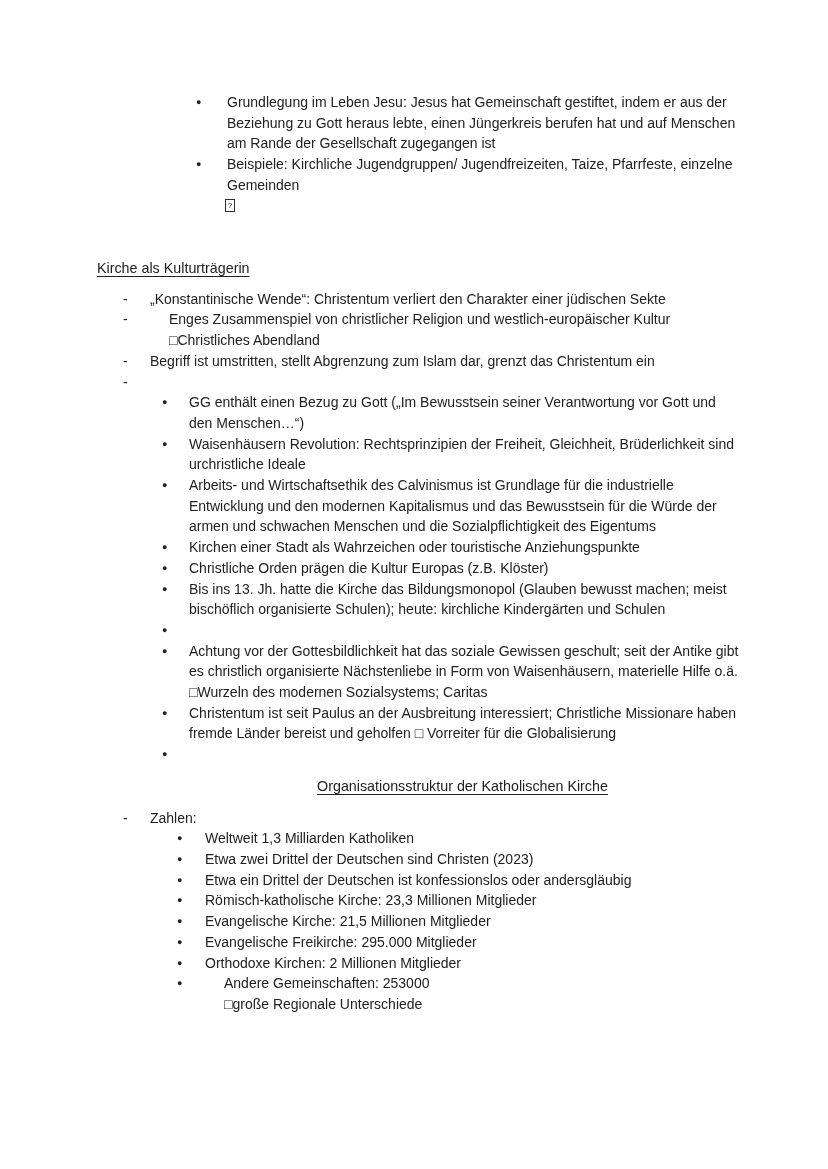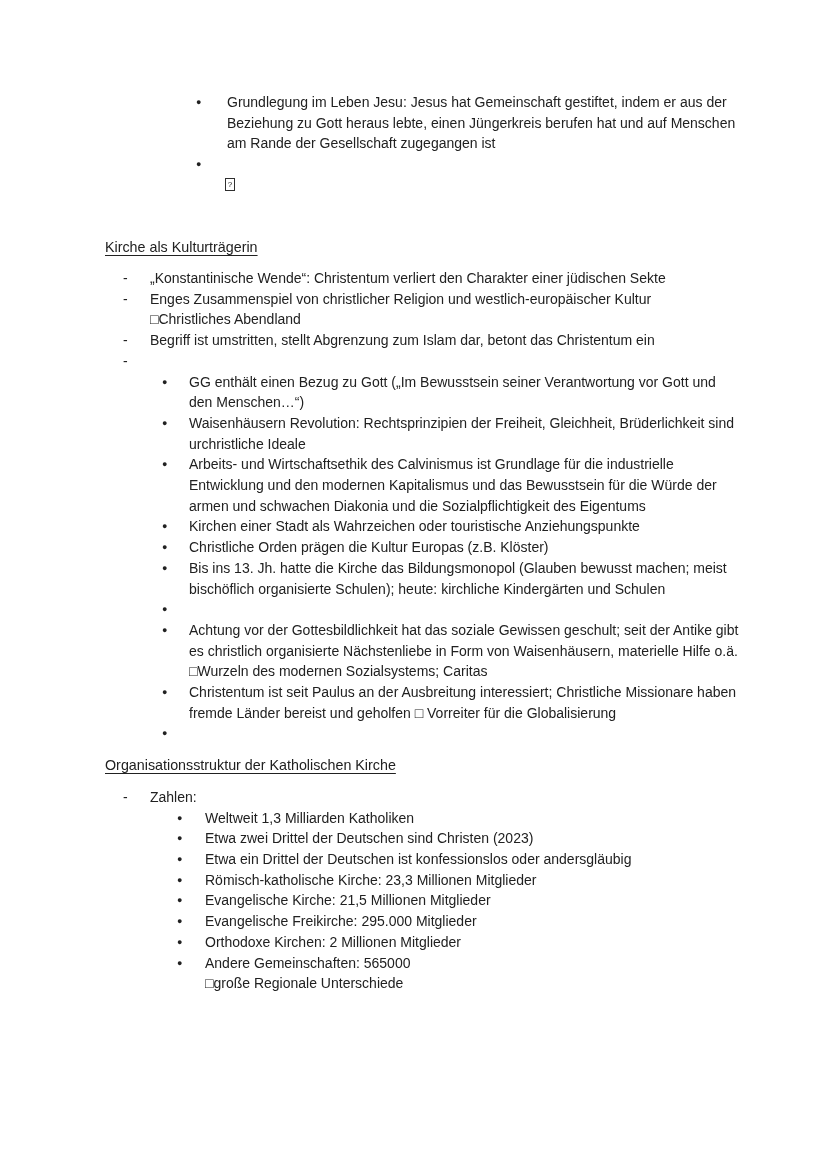--- a/index.html
+++ b/index.html
@@ -9,29 +9,29 @@
     background:#ffffff;
     box-sizing:border-box;
     padding-top:92px;
     font-family:"Liberation Sans","DejaVu Sans",sans-serif;
     font-size:14px;
     line-height:20.7px;
     color:#212121;
     overflow:hidden;
   }
   .heading{
-    margin:8px;
+    margin:0;
     padding-left:97px;
     font-size:14.3px;
     font-weight:400;
     text-decoration:underline;
     text-underline-offset:3px;
   }
   .h-culture{margin-top:46px;margin-bottom:10px;}
-  .h-org{margin-top:11px;margin-bottom:11px;}
+  .h-org{margin-top:11px;margin-bottom:11px;text-align:center;}
 
   .row{display:flex;align-items:flex-start;box-sizing:border-box;}
   .marker{flex:0 0 auto;}
   .txt{flex:1 1 auto;}
 
   
   .row-ibullet{padding-left:196px;padding-right:86px;}
   .row-ibullet .marker{width:31px;}
   .row-isub{padding-left:225px;padding-right:86px;}
   .row-isub .marker{width:33px;}
@@ -45,33 +45,34 @@
   .bullet-glyph{font-size:9px;line-height:20.7px;display:block;}
   .dash-glyph{font-size:14px;line-height:20.7px;display:block;}
   .tofu{
     display:flex;align-items:center;justify-content:center;
     width:10px;height:13px;
     border:1.2px solid #2f2f2f;
     font-size:8px;line-height:1;
     margin-top:3.5px;
     box-sizing:border-box;
   }
-  .line2{display:block;}
+  .line2{display:block;margin-left:19px;}
 </style>
 </head>
 <body>
 
 <div class="page">
 
   <div class="row row-ibullet">
     <span class="marker bullet-glyph">●</span>
     <span class="txt">Grundlegung im Leben Jesu: Jesus hat Gemeinschaft gestiftet, indem er aus der Beziehung zu Gott heraus lebte, einen Jüngerkreis berufen hat und auf Menschen am Rande der Gesellschaft zugegangen ist</span>
   </div>
   <div class="row row-ibullet">
     <span class="marker bullet-glyph">●</span>
+    <span class="txt">Beispiele: Kirchliche Jugendgruppen/ Jugendfreizeiten, Taize, Pfarrfeste, einzelne Gemeinden</span>
   </div>
   <div class="row row-isub">
     <span class="marker">
         <span class="tofu">?</span>
       </span>
   </div>
 
   <h2 class="heading h-culture">Kirche als Kulturträgerin</h2>
 
   <div class="row row-dash">
@@ -80,37 +81,37 @@
   </div>
   <div class="row row-dash">
     <span class="marker dash-glyph">-</span>
     <span class="txt">
       <span class="line2">Enges Zusammenspiel von christlicher Religion und westlich-europäischer Kultur</span>
       <span class="line2">□Christliches Abendland</span>
     </span>
   </div>
   <div class="row row-dash">
     <span class="marker dash-glyph">-</span>
-    <span class="txt">Begriff ist umstritten, stellt Abgrenzung zum Islam dar, betont das Christentum ein</span>
+    <span class="txt">Begriff ist umstritten, stellt Abgrenzung zum Islam dar, grenzt das Christentum ein</span>
   </div>
   <div class="row row-dash">
     <span class="marker dash-glyph">-</span>
   </div>
 
   <div class="row row-kbullet">
     <span class="marker bullet-glyph">●</span>
     <span class="txt">GG enthält einen Bezug zu Gott („Im Bewusstsein seiner Verantwortung vor Gott und den Menschen…“)</span>
   </div>
   <div class="row row-kbullet">
     <span class="marker bullet-glyph">●</span>
     <span class="txt">Waisenhäusern Revolution: Rechtsprinzipien der Freiheit, Gleichheit, Brüderlichkeit sind urchristliche Ideale</span>
   </div>
   <div class="row row-kbullet">
     <span class="marker bullet-glyph">●</span>
-    <span class="txt">Arbeits- und Wirtschaftsethik des Calvinismus ist Grundlage für die industrielle Entwicklung und den modernen Kapitalismus und das Bewusstsein für die Würde der armen und schwachen Diakonia und die Sozialpflichtigkeit des Eigentums</span>
+    <span class="txt">Arbeits- und Wirtschaftsethik des Calvinismus ist Grundlage für die industrielle Entwicklung und den modernen Kapitalismus und das Bewusstsein für die Würde der armen und schwachen Menschen und die Sozialpflichtigkeit des Eigentums</span>
   </div>
   <div class="row row-kbullet">
     <span class="marker bullet-glyph">●</span>
     <span class="txt">Kirchen einer Stadt als Wahrzeichen oder touristische Anziehungspunkte</span>
   </div>
   <div class="row row-kbullet">
     <span class="marker bullet-glyph">●</span>
     <span class="txt">Christliche Orden prägen die Kultur Europas (z.B. Klöster)</span>
   </div>
   <div class="row row-kbullet">
@@ -163,18 +164,18 @@
     <span class="marker bullet-glyph">●</span>
     <span class="txt">Evangelische Freikirche: 295.000 Mitglieder</span>
   </div>
   <div class="row row-zbullet">
     <span class="marker bullet-glyph">●</span>
     <span class="txt">Orthodoxe Kirchen: 2 Millionen Mitglieder</span>
   </div>
   <div class="row row-zbullet">
     <span class="marker bullet-glyph">●</span>
     <span class="txt">
-      <span class="line2">Andere Gemeinschaften: 565000</span>
+      <span class="line2">Andere Gemeinschaften: 253000</span>
       <span class="line2">□große Regionale Unterschiede</span>
     </span>
   </div>
 
 </div>
 
 </body></html>

